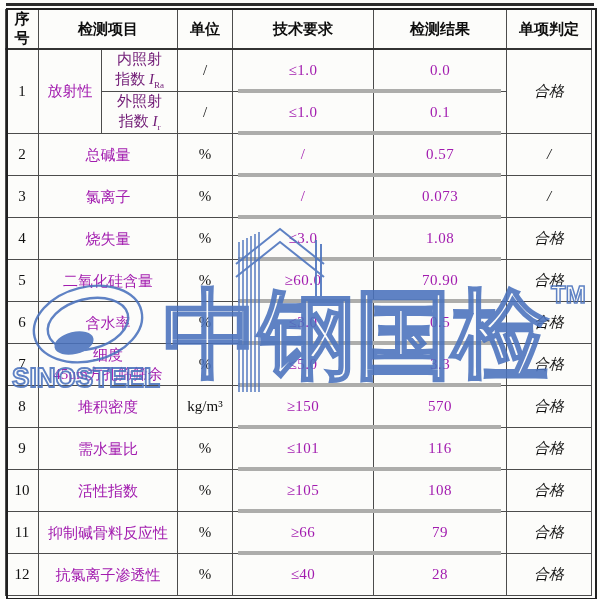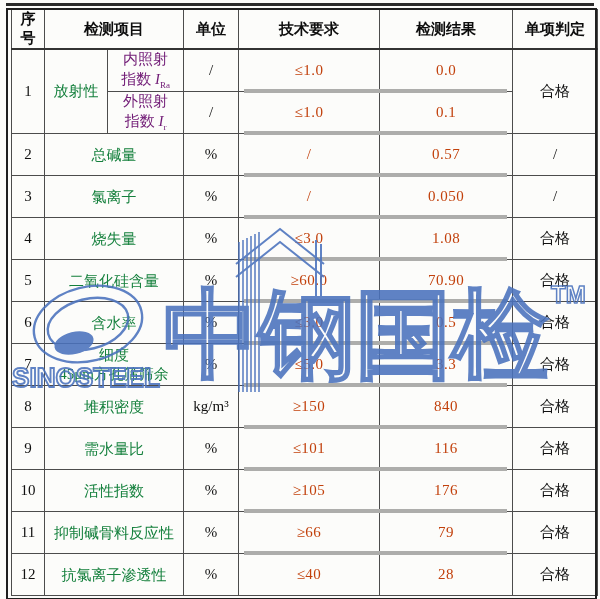--- a/index.html
+++ b/index.html
@@ -7,44 +7,44 @@
     width:600px;height:599px;overflow:hidden;position:relative;
     background:#fcfcfa;
     font-family:"Liberation Serif","DejaVu Serif",serif;
     color:#161616;
   }
   .top-rule{
     position:absolute;left:6px;top:3px;width:588px;height:3px;
     background:#2b2b2b;
   }
   table.report{
-    position:absolute;left:11px;top:9px;
+    position:absolute;left:5px;top:9px;
     border-collapse:collapse;table-layout:fixed;width:586px;
     background:transparent;
   }
   .report th,.report td{
     border:1px solid #4c4c4c;
     text-align:center;vertical-align:middle;
     padding:0 2px;
     font-size:15px;
     position:relative;
   }
   .report th{
     font-weight:bold;height:36px;color:#0d0d0d;
     border-bottom:2px solid #333;
   }
   .report tr.r{height:42px;}
   .report td.no{color:#101010;}
-  .report td.item{color:#15803d;white-space:pre-line;line-height:1.25;}
+  .report td.item{color:#a21caf;white-space:pre-line;line-height:1.25;}
   .report td.subitem{line-height:1.3;color:#701a75;}
   .report td.subitem i{font-style:italic;font-family:"Liberation Serif",serif;}
   .report td.subitem sub{font-size:9px;}
   .report td.unit{color:#101010;}
-  .report td.req,.report td.res{color:#c2410c;letter-spacing:.5px;}
-  .report td.jdg{color:#101010;}
+  .report td.req,.report td.res{color:#a21caf;letter-spacing:.5px;}
+  .report td.jdg{color:#101010;font-style:italic;}
   
   td.bar-l::after,td.bar-r::after{
     content:"";position:absolute;bottom:-2px;height:4px;
     background:#adadab;z-index:2;
   }
   td.bar-l::after{left:5px;right:-1px;}
   td.bar-r::after{left:-1px;right:5px;}
   .outer-frame{
     position:absolute;left:6px;top:8px;width:587px;height:588px;
     border:2px solid #1f1f1f;pointer-events:none;z-index:3;
@@ -105,21 +105,21 @@
       <td class="unit">%</td>
       <td class="req bar-l">/</td>
       <td class="res bar-r">0.57</td>
       <td class="jdg">/</td>
     </tr>
     <tr class="r">
       <td class="no">3</td>
       <td class="item" colspan="2">氯离子</td>
       <td class="unit">%</td>
       <td class="req bar-l">/</td>
-      <td class="res bar-r">0.050</td>
+      <td class="res bar-r">0.073</td>
       <td class="jdg">/</td>
     </tr>
     <tr class="r">
       <td class="no">4</td>
       <td class="item" colspan="2">烧失量</td>
       <td class="unit">%</td>
       <td class="req bar-l">≤3.0</td>
       <td class="res bar-r">1.08</td>
       <td class="jdg">合格</td>
     </tr>
@@ -146,37 +146,37 @@
       <td class="unit">%</td>
       <td class="req bar-l">≤5.0</td>
       <td class="res bar-r">3.3</td>
       <td class="jdg">合格</td>
     </tr>
     <tr class="r">
       <td class="no">8</td>
       <td class="item" colspan="2">堆积密度</td>
       <td class="unit">kg/m³</td>
       <td class="req bar-l">≥150</td>
-      <td class="res bar-r">840</td>
+      <td class="res bar-r">570</td>
       <td class="jdg">合格</td>
     </tr>
     <tr class="r">
       <td class="no">9</td>
       <td class="item" colspan="2">需水量比</td>
       <td class="unit">%</td>
       <td class="req bar-l">≤101</td>
       <td class="res bar-r">116</td>
       <td class="jdg">合格</td>
     </tr>
     <tr class="r">
       <td class="no">10</td>
       <td class="item" colspan="2">活性指数</td>
       <td class="unit">%</td>
       <td class="req bar-l">≥105</td>
-      <td class="res bar-r">176</td>
+      <td class="res bar-r">108</td>
       <td class="jdg">合格</td>
     </tr>
     <tr class="r">
       <td class="no">11</td>
       <td class="item" colspan="2">抑制碱骨料反应性</td>
       <td class="unit">%</td>
       <td class="req bar-l">≥66</td>
       <td class="res bar-r">79</td>
       <td class="jdg">合格</td>
     </tr>

